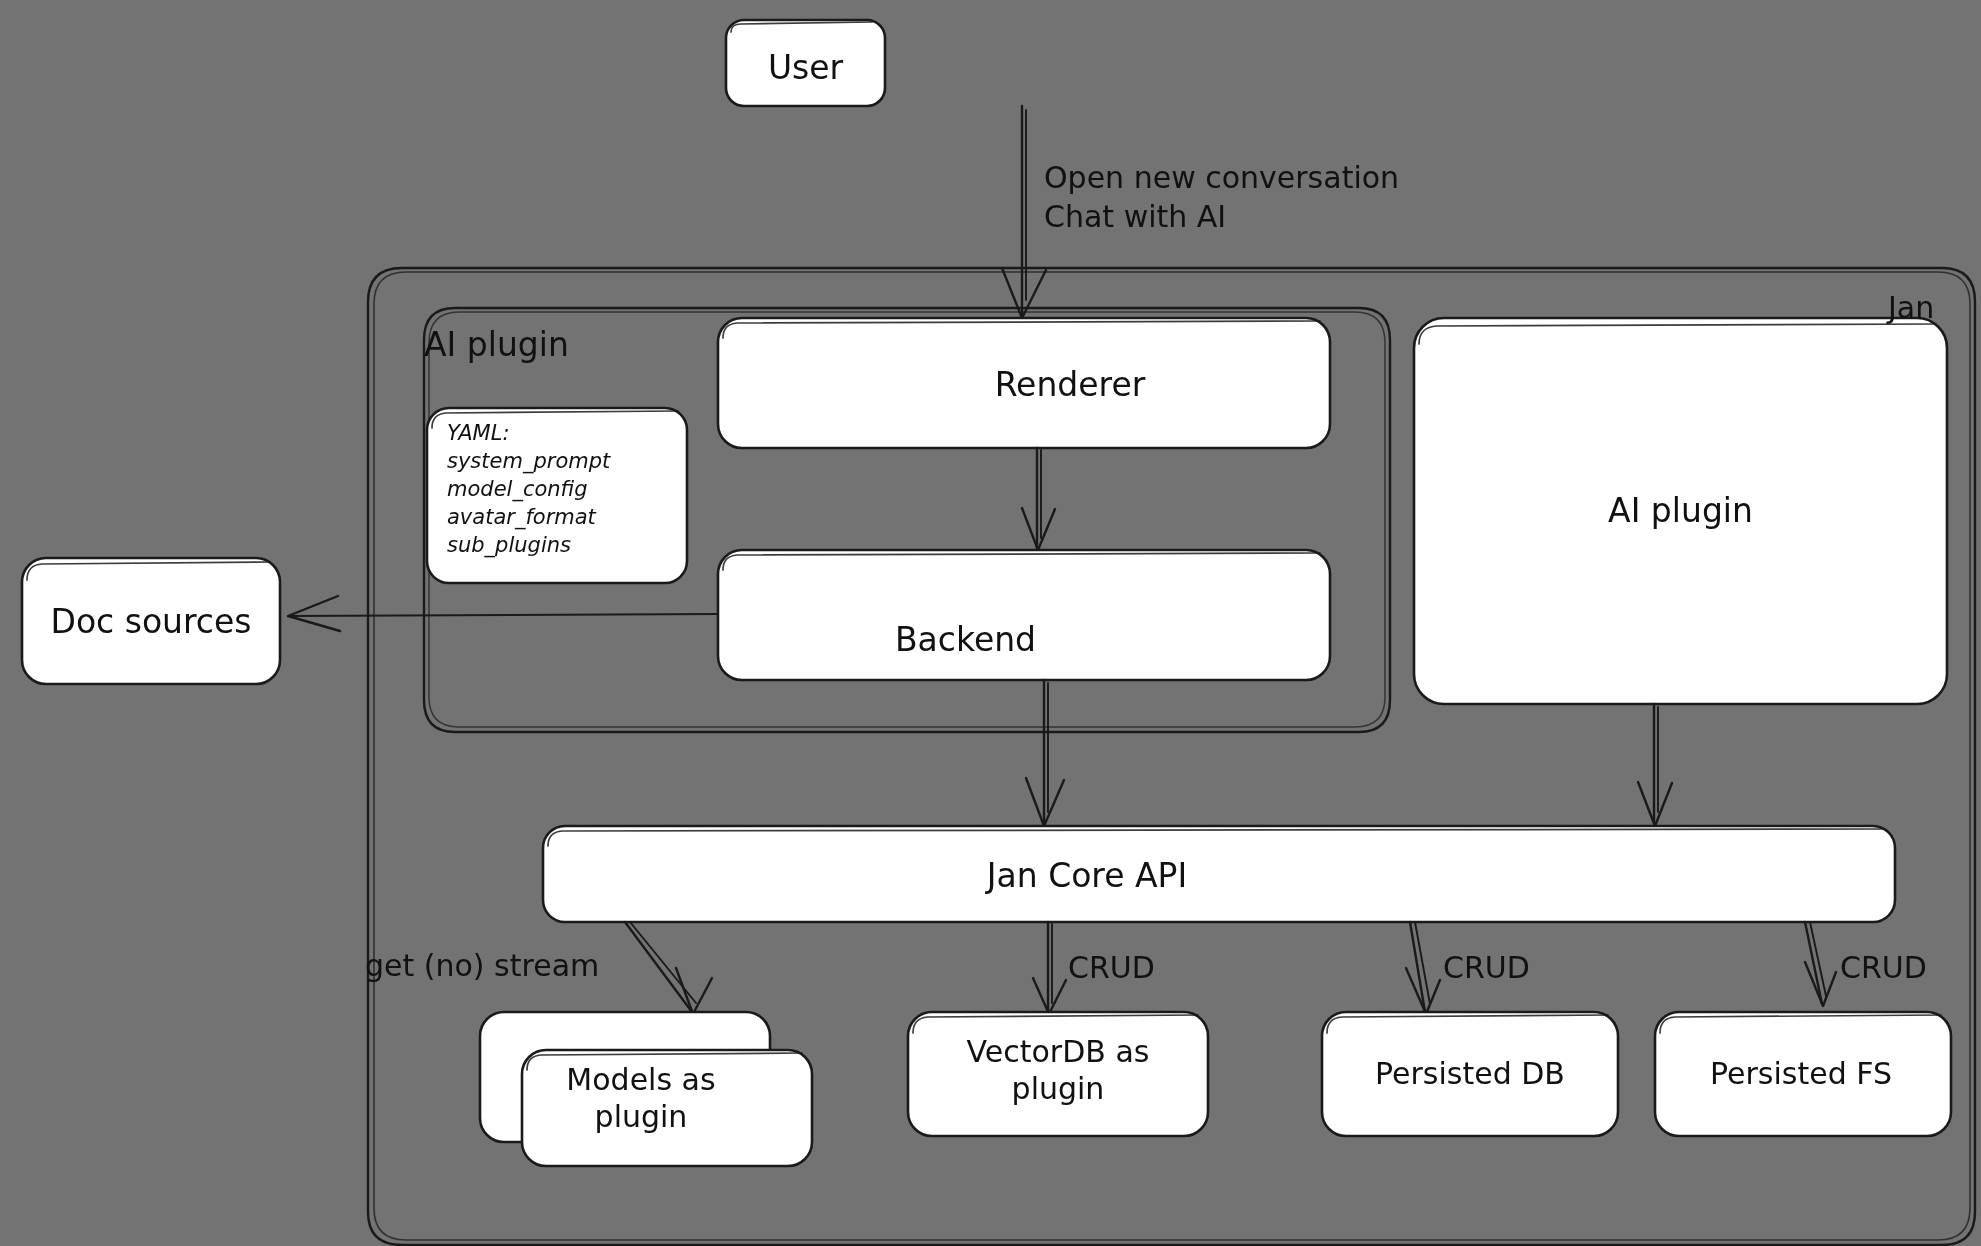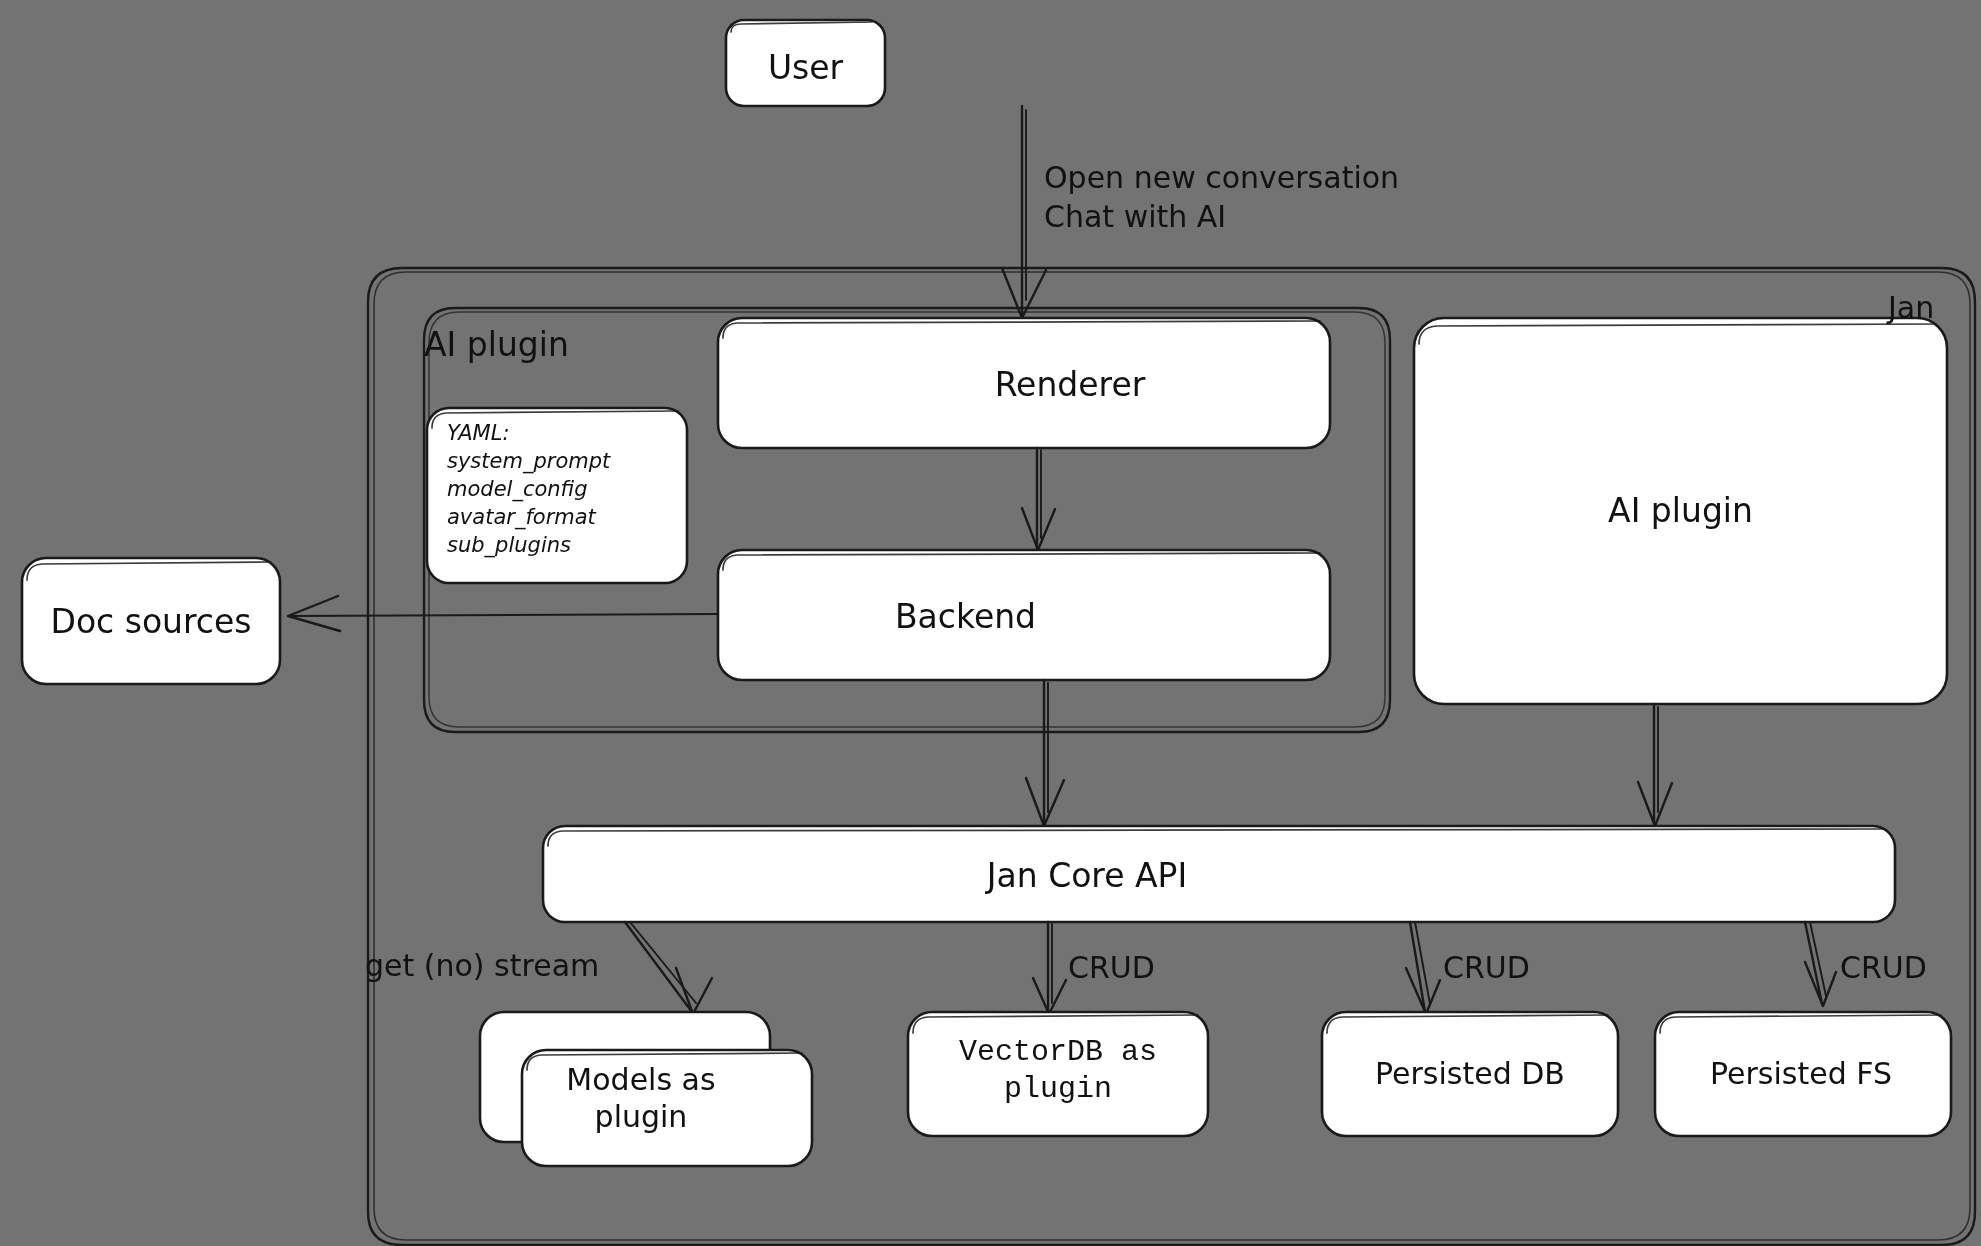--- a/index.html
+++ b/index.html
@@ -196,21 +196,21 @@
 
   <div class="group-label sz-lg" style="left:424px; top:313px;">AI plugin</div>
 
   <div class="group-label sz-md" style="left:1888px; top:278px;">Jan</div>
 
   <div class="edge-label sz-md" style="left:1044px; top:158px; width:470px;">Open new conversation
 Chat with AI</div>
 
   <div class="node-label sz-lg" style="left:718px; top:365px; width:624px;margin-left:40px;">Renderer</div>
 
-  <div class="node-label sz-lg" style="left:718px; top:597px; width:495px;">Backend</div>
+  <div class="node-label sz-lg" style="left:718px; top:620px; width:495px;">Backend</div>
 
   <div class="yaml-text" style="left:447px; top:420px; width:230px;">YAML:
 system_prompt
 model_config
 avatar_format
 sub_plugins</div>
 
   <div class="node-label sz-lg" style="left:1414px; top:491px; width:533px;">AI plugin</div>
 
   <div class="node-label sz-lg" style="left:18px; top:602px; width:266px;">Doc sources</div>
@@ -221,21 +221,21 @@
 
   <div class="edge-label sz-md" style="left:1068px; top:948px; width:140px;">CRUD</div>
 
   <div class="edge-label sz-md" style="left:1443px; top:948px; width:140px;">CRUD</div>
 
   <div class="edge-label sz-md" style="left:1840px; top:948px; width:140px;">CRUD</div>
 
   <div class="node-label sz-md" style="left:522px; top:1062px; width:238px;">Models as
 plugin</div>
 
-  <div class="node-label sz-md" style="left:908px; top:1034px; width:300px;font-family:Liberation Mono, monospace;">VectorDB as
+  <div class="node-label sz-md" style="left:908px; top:1034px; width:300px;">VectorDB as
 plugin</div>
 
   <div class="node-label sz-md" style="left:1322px; top:1056px; width:296px;">Persisted DB</div>
 
   <div class="node-label sz-md" style="left:1655px; top:1056px; width:292px;">Persisted FS</div>
 
   <div class="hit" style="left:726px; top:20px; width:159px; height:86px;"></div>
   <div class="hit" style="left:718px; top:318px; width:612px; height:130px;"></div>
   <div class="hit" style="left:718px; top:550px; width:612px; height:130px;"></div>
   <div class="hit" style="left:1414px; top:318px; width:533px; height:386px;"></div>

